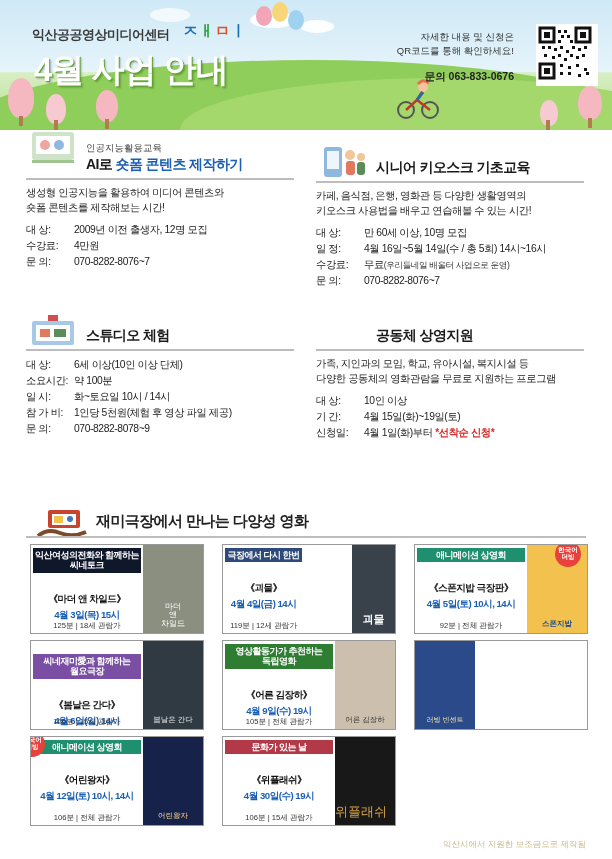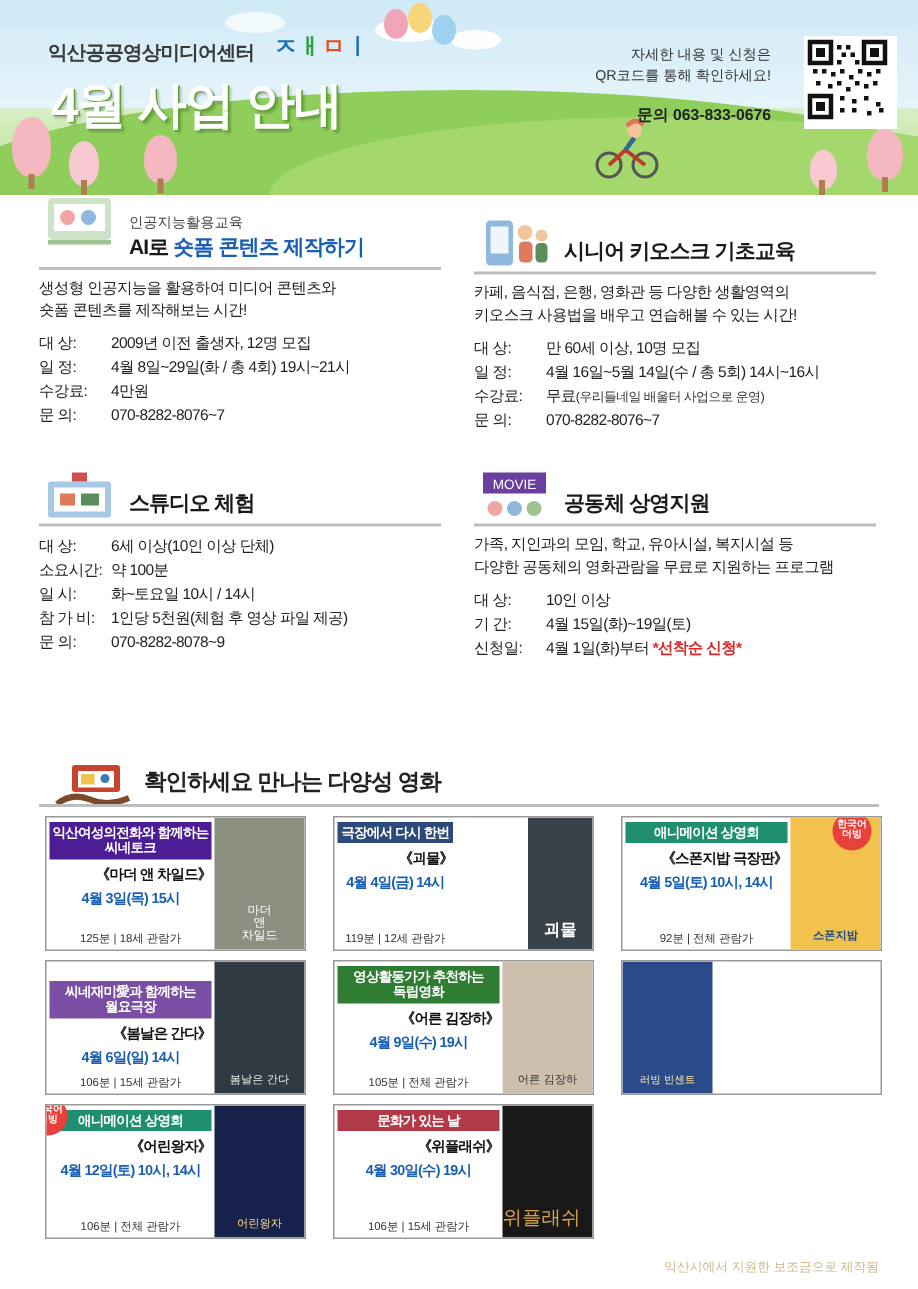--- a/index.html
+++ b/index.html
@@ -84,21 +84,21 @@
   .cards{position:absolute;left:30px;top:544px;width:556px;}
   .card{
     position:absolute;width:172px;height:88px;border:1px solid #999;overflow:hidden;background:#fff;
     display:flex;
   }
   .card .info{width:112px;position:relative;padding:3px 2px 0 2px;box-sizing:border-box;}
   .card .head{
     font-size:9px;font-weight:bold;color:#fff;text-align:center;padding:2px 0;letter-spacing:-0.5px;
     line-height:1.15;
   }
-  .card .ttl{font-size:9.6px;text-align:right;margin-top:4px;letter-spacing:-0.5px;font-weight:bold;color:#111;}
+  .card .ttl{font-size:9.6px;text-align:center;margin-top:20px;letter-spacing:-0.5px;font-weight:bold;color:#111;}
   .card .dt{font-size:9.6px;text-align:center;color:#1a5fb4;font-weight:bold;margin-top:3px;letter-spacing:-0.5px;}
   .card .meta{position:absolute;bottom:2px;left:0;width:100%;text-align:center;font-size:7.6px;color:#333;}
   .card .poster{width:60px;height:100%;position:relative;}
   .badge{
     position:absolute;width:26px;height:26px;border-radius:50%;background:#e8413c;color:#fff;
     font-size:6.6px;font-weight:bold;display:flex;align-items:center;justify-content:center;text-align:center;
     line-height:1.05;z-index:5;
   }
   .footer-note{
     position:absolute;right:26px;bottom:8px;font-size:8.5px;color:#c9b98a;
@@ -214,21 +214,20 @@
       <div class="prog-title">
         <span>AI로 </span><span class="accent-b">숏폼 콘텐츠 제작하기</span>
       </div>
     </div>
     <div class="rule"></div>
     <div class="desc">
       생성형 인공지능을 활용하여 미디어 콘텐츠와<br>숏폼 콘텐츠를 제작해보는 시간!
     </div>
     <div class="fields">
       <div><span class="lbl">대    상:</span><span>2009년 이전 출생자, </span><span class="bold">12명 모집</span></div>
-      <div><span class="lbl">일    정:</span><span>4월 8일~29일(화 / 총 4회) 19시~21시</span></div>
       <div><span class="lbl">수강료:</span><span>4만원</span></div>
       <div><span class="lbl">문    의:</span><span>070-8282-8076~7</span></div>
     </div>
   </div>
 
   <div class="col right" style="top:28px;">
     <div class="prog">
       <div class="icon-box">
         <svg viewBox="0 0 54 40" width="54" height="40">
           <rect x="8" y="4" width="18" height="30" rx="3" fill="#8fb8de"></rect>
@@ -273,29 +272,20 @@
       <div><span class="lbl">대    상:</span><span>6세 이상(10인 이상 단체)</span></div>
       <div><span class="lbl">소요시간:</span><span>약 100분</span></div>
       <div><span class="lbl">일    시:</span><span>화~토요일 10시 / 14시</span></div>
       <div><span class="lbl">참 가 비:</span><span>1인당 5천원(체험 후 영상 파일 제공)</span></div>
       <div><span class="lbl">문    의:</span><span>070-8282-8078~9</span></div>
     </div>
   </div>
 
   <div class="col right" style="top:196px;">
     <div class="prog">
-      <div class="icon-box">
-        <svg viewBox="0 0 54 40" width="54" height="40">
-          <rect x="6" y="4" width="42" height="14" fill="#6a3fa0"></rect>
-          <text x="27" y="15" font-size="9" fill="#fff" text-anchor="middle" font-family="Liberation Sans">MOVIE</text>
-          <circle cx="14" cy="28" r="5" fill="#f0a6a0"></circle>
-          <circle cx="27" cy="28" r="5" fill="#8fb8de"></circle>
-          <circle cx="40" cy="28" r="5" fill="#9ec48f"></circle>
-        </svg>
-      </div>
       <div class="prog-sub"></div>
       <div class="prog-title">공동체 상영지원</div>
     </div>
     <div class="rule"></div>
     <div class="desc">
       가족, 지인과의 모임, 학교, 유아시설, 복지시설 등<br>다양한 공동체의 영화관람을 무료로 지원하는 프로그램
     </div>
     <div class="fields">
       <div><span class="lbl">대    상:</span><span>10인 이상</span></div>
       <div><span class="lbl">기    간:</span><span>4월 15일(화)~19일(토)</span></div>
@@ -307,29 +297,29 @@
 <div class="movie-head">
   <div class="film-icon">
     <svg viewBox="0 0 56 34" width="56" height="34">
       <rect x="14" y="4" width="32" height="18" rx="2" fill="#c8442f"></rect>
       <rect x="18" y="8" width="24" height="11" fill="#fff"></rect>
       <rect x="20" y="10" width="9" height="7" fill="#f2c14e"></rect>
       <circle cx="36" cy="13" r="3" fill="#3a7abd"></circle>
       <path d="M4 30 q10 -8 22 -3 q12 5 26 -1" stroke="#7a4a2a" stroke-width="4" fill="none"></path>
     </svg>
   </div>
-  <div class="t">확인하세요 만나는 다양성 영화</div>
+  <div class="t">재미극장에서 만나는 다양성 영화</div>
 </div>
 <div class="movie-rule"></div>
 
 <div class="cards">
 
   <div class="card" style="left:0px;top:0px;">
     <div class="info">
-      <div class="head" style="background:#4c1d95;">익산여성의전화와 함께하는<br>씨네토크</div>
+      <div class="head" style="background:#0f172a;">익산여성의전화와 함께하는<br>씨네토크</div>
       <div class="ttl">《마더 앤 차일드》</div>
       <div class="dt">4월 3일(목) 15시</div>
       <div class="meta">125분 | 18세 관람가</div>
     </div>
     <div class="poster" style="background:#8a8f80;">
       <div style="position:absolute;bottom:4px;left:0;width:100%;text-align:center;color:#fff;font-size:8px;line-height:1.1;">마더<br>앤<br>차일드</div>
     </div>
   </div>
 
   <div class="card" style="left:192px;top:0px;gap:48px;">

